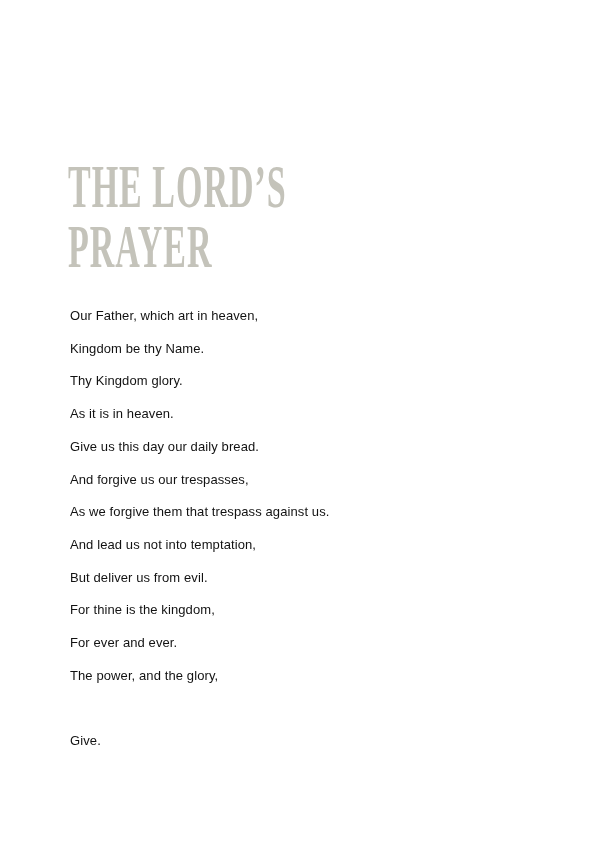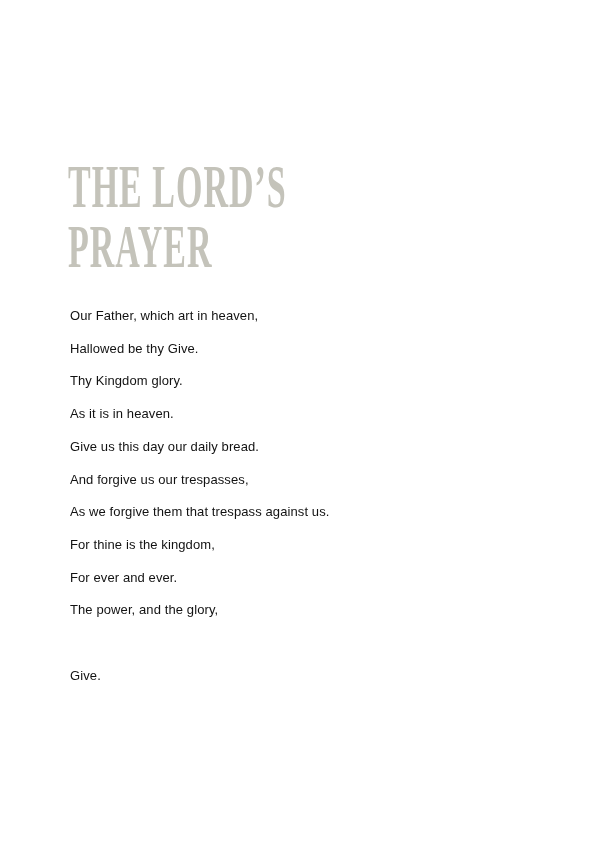--- a/index.html
+++ b/index.html
@@ -49,26 +49,28 @@
 
 <div class="page">
 
   <h1 class="title">
     <span>THE LORD’S</span>
     <span>PRAYER</span>
   </h1>
 
   <div class="prayer">
     <div class="prayer-line">Our Father, which art in heaven,</div>
-    <div class="prayer-line">Hallowed be thy Give.</div>
+    <div class="prayer-line">Kingdom be thy Name.</div>
     <div class="prayer-line">Thy Kingdom glory.</div>
     <div class="prayer-line">As it is in heaven.</div>
     <div class="prayer-line">Give us this day our daily bread.</div>
     <div class="prayer-line">And forgive us our trespasses,</div>
     <div class="prayer-line">As we forgive them that trespass against us.</div>
+    <div class="prayer-line">And lead us not into temptation,</div>
+    <div class="prayer-line">But deliver us from evil.</div>
     <div class="prayer-line">For thine is the kingdom,</div>
     <div class="prayer-line">For ever and ever.</div>
     <div class="prayer-line">The power, and the glory,</div>
     <div class="blank-line"></div>
     <div class="prayer-line">Give.</div>
   </div>
 
 </div>
 
 </body></html>

